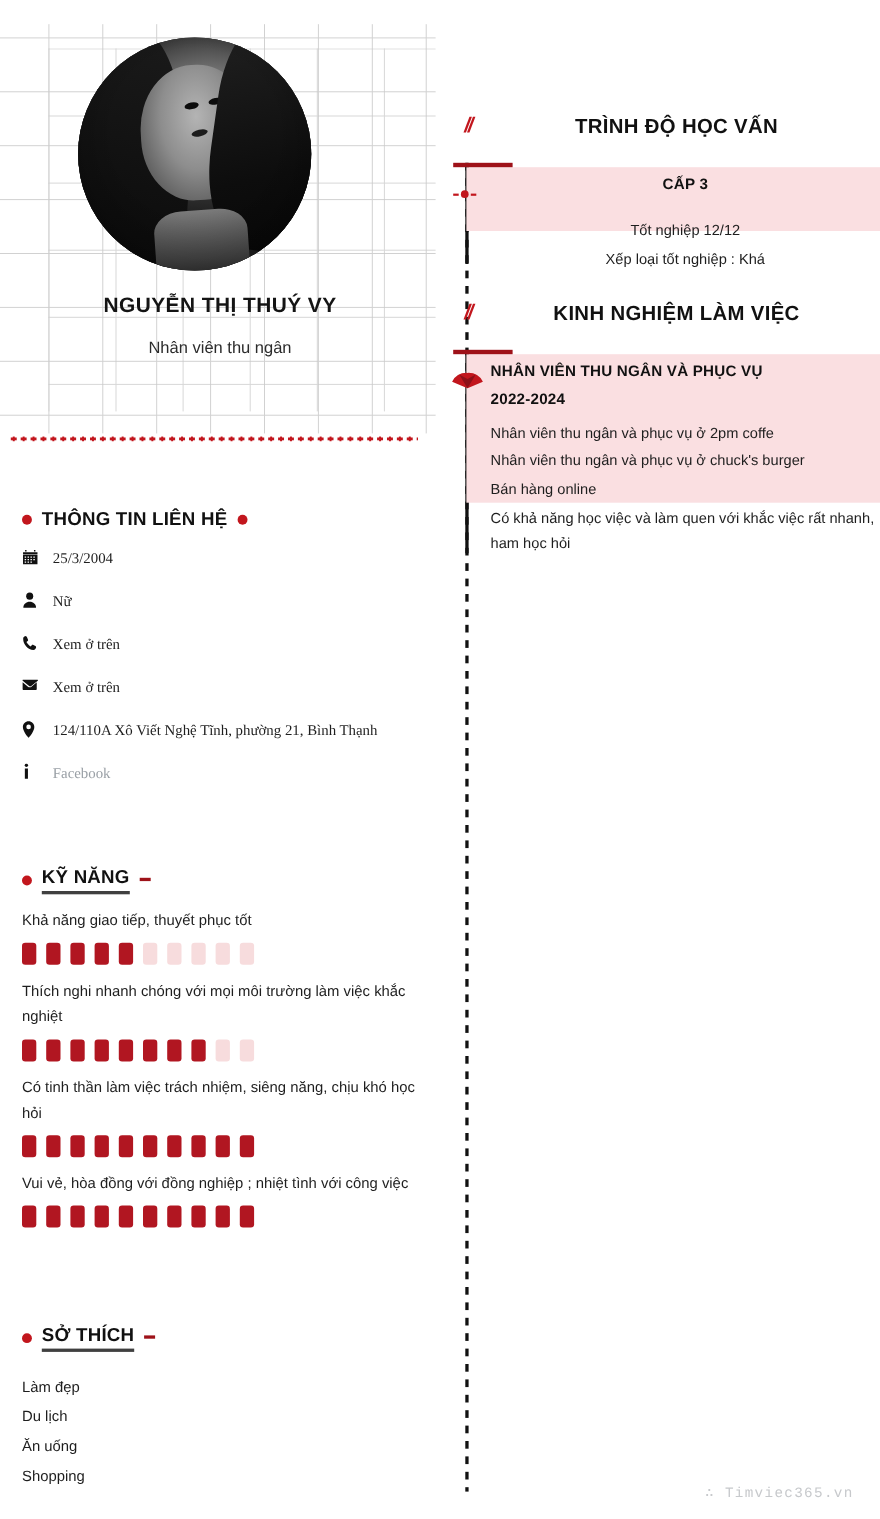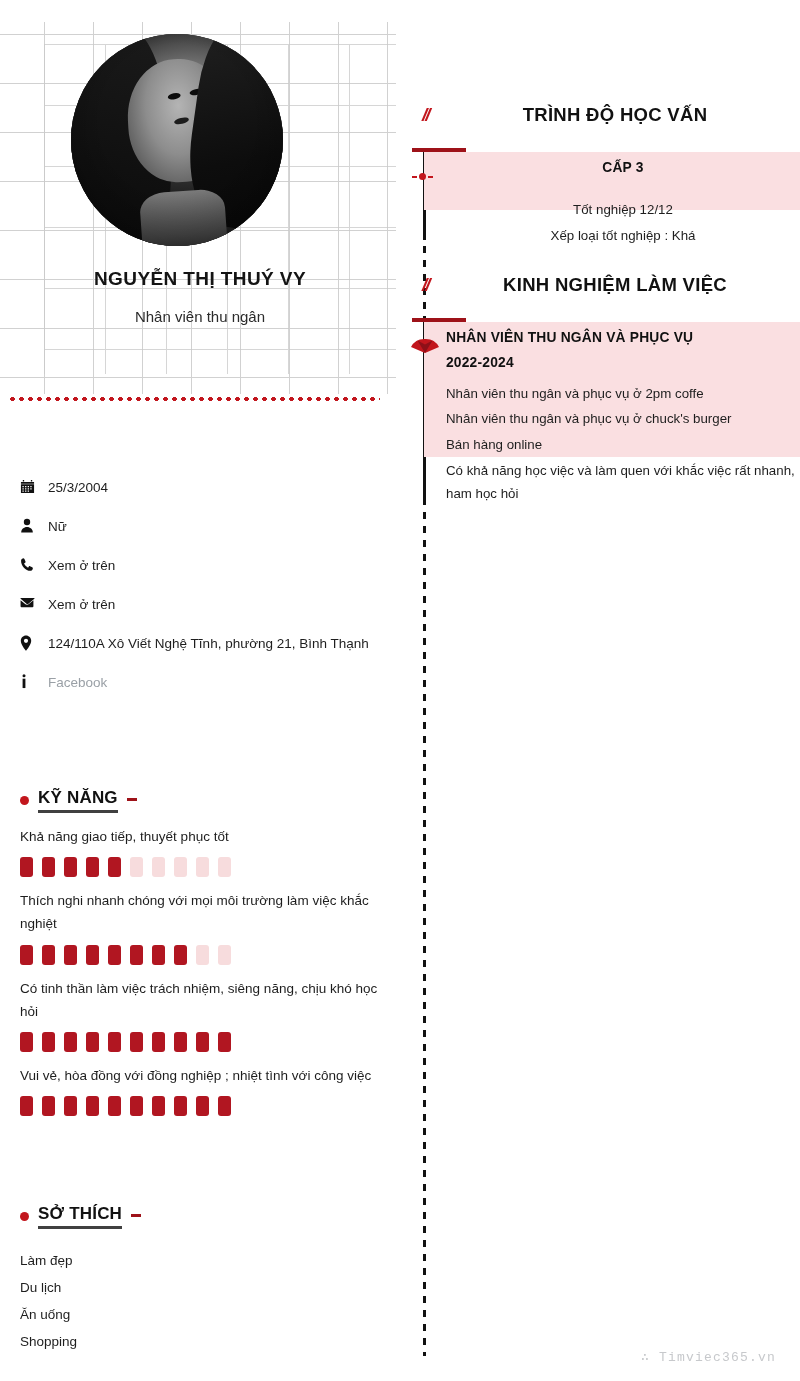--- a/index.html
+++ b/index.html
@@ -158,20 +158,21 @@
 
   
   .contact-list { margin-top: 16px; }
   .contact-row {
     display: flex;
     align-items: flex-start;
     margin-bottom: 18px;
     font-size: 13.5px;
     color: #1e1e1e;
     line-height: 1.55;
+    font-family: Liberation Serif, serif;
   }
   .c-ico {
     width: 28px;
     flex: none;
     color: #111;
     display: flex;
     justify-content: flex-start;
     padding-top: 1px;
   }
   .c-ico svg { display: block; }
@@ -346,20 +347,25 @@
         <div class="av-hair-r"></div>
         <div class="av-neck"></div>
         <div class="av-shadow"></div>
       </div>
     </div>
 
     <div class="full-name">NGUYỄN THỊ THUÝ VY</div>
     <div class="job-title">Nhân viên thu ngân</div>
 
     <div class="lsec" style="top:462px;">
+      <div class="lsec-head">
+        <span class="dot-red"></span>
+        <span>THÔNG TIN LIÊN HỆ</span>
+        <span class="dot-red"></span>
+      </div>
 
       <div class="contact-list">
 
         <div class="contact-row">
           <span class="c-ico">
             <svg width="15" height="15" viewBox="0 0 16 16" fill="#111">
               <path d="M3 1h1.4v1.6H3zM11.6 1H13v1.6h-1.4zM1 3.2h14v1.9H1zM1 5.6h14V15H1zm1.6 1.8v1.3h1.4V7.4zm2.8 0v1.3h1.4V7.4zm2.8 0v1.3h1.4V7.4zm2.8 0v1.3h1.4V7.4zM2.6 9.8v1.3h1.4V9.8zm2.8 0v1.3h1.4V9.8zm2.8 0v1.3h1.4V9.8zm2.8 0v1.3h1.4V9.8zM2.6 12.2v1.3h1.4v-1.3zm2.8 0v1.3h1.4v-1.3zm2.8 0v1.3h1.4v-1.3z"></path>
             </svg>
           </span>
           <span class="c-txt">25/3/2004</span>

